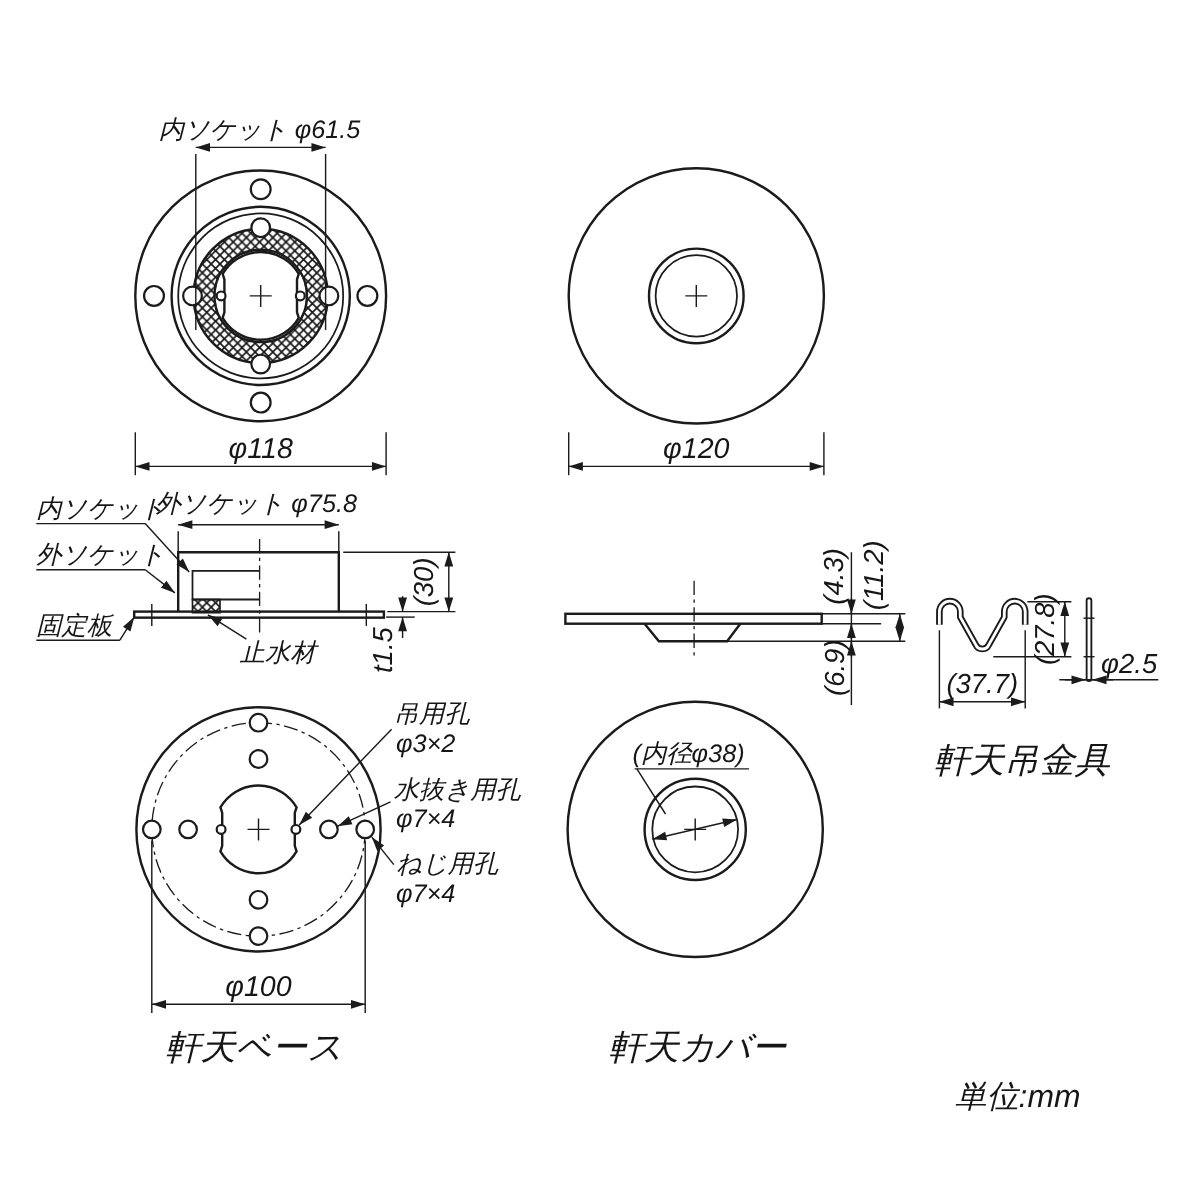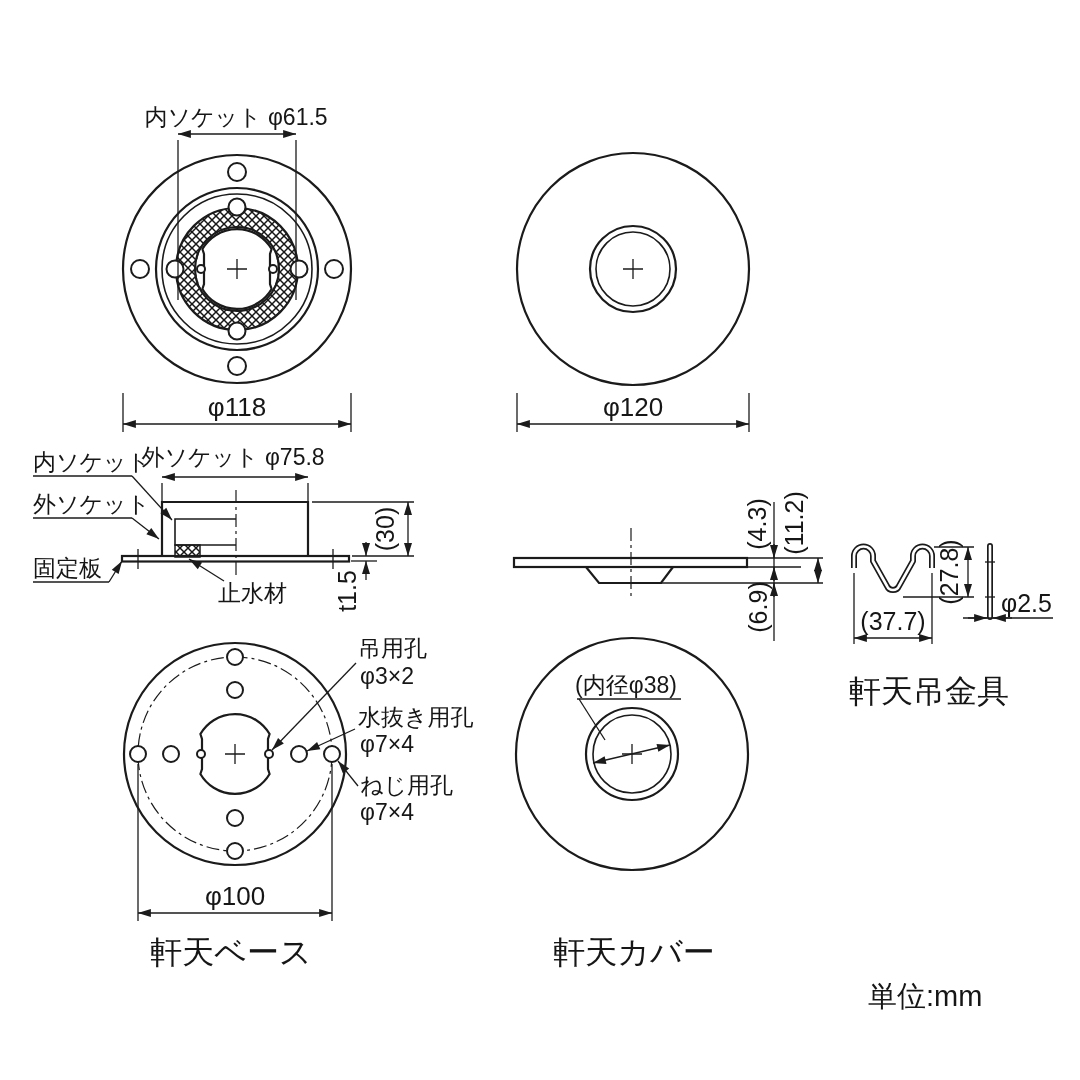--- a/index.html
+++ b/index.html
@@ -1,16 +1,16 @@
 <!DOCTYPE html>
 <html><head>
 <meta charset="utf-8">
 <style>
   html,body{margin:0;padding:0;background:#fff;}
-  .page{width:1080px;height:1080px;background:#ffffff;position:relative;overflow:hidden;}
+  .page{width:1080px;height:1080px;background:#ffffff;position:relative;overflow:hidden;font-style:italic;}
   svg{display:block;}
   text{font-family:"Liberation Sans","DejaVu Sans",sans-serif;fill:#161616;}
   .jp{font-size:23px;}
   .dim{font-size:25px;}
   .dimL{font-size:26px;}
   .cap{font-size:32px;}
   .unit{font-size:29px;}
   .ol{fill:none;stroke:#1b1b1b;stroke-width:2.2;}
   .ol15{fill:none;stroke:#1b1b1b;stroke-width:1.6;}
   .thin{fill:none;stroke:#1b1b1b;stroke-width:1.3;}

